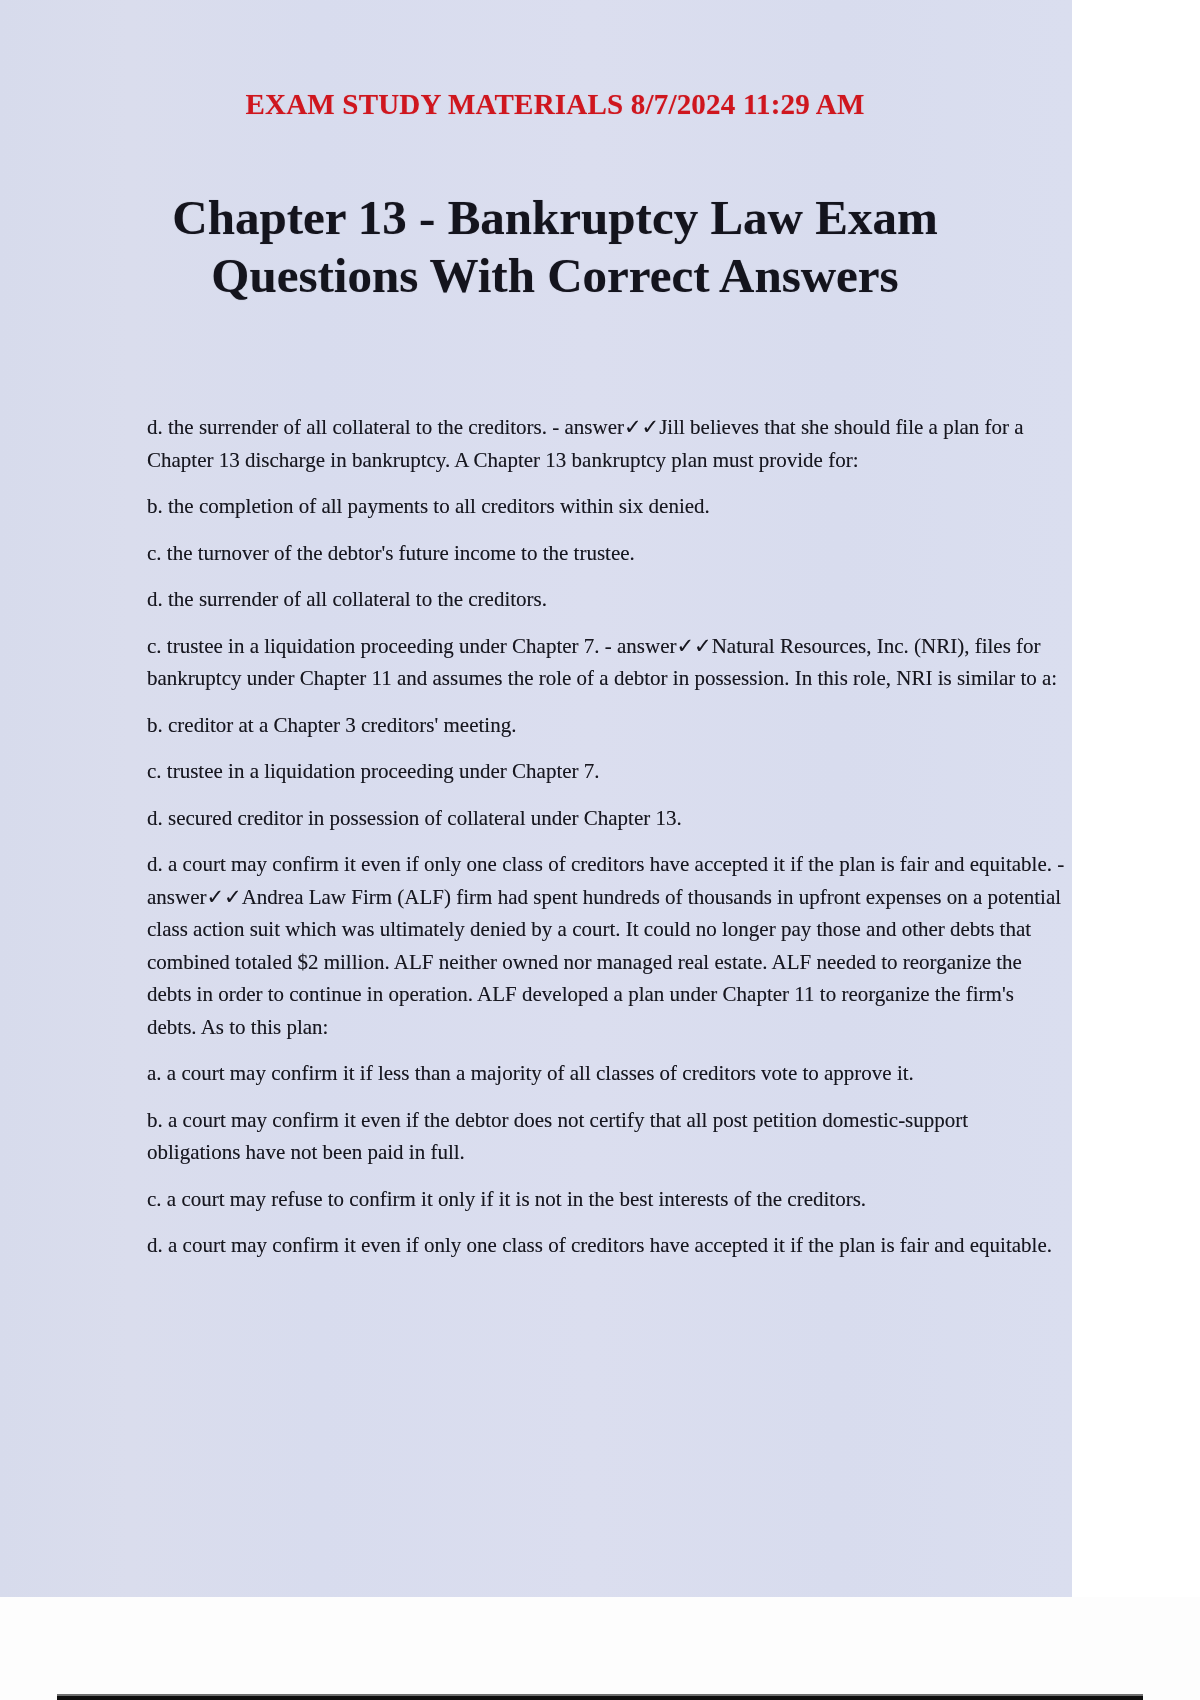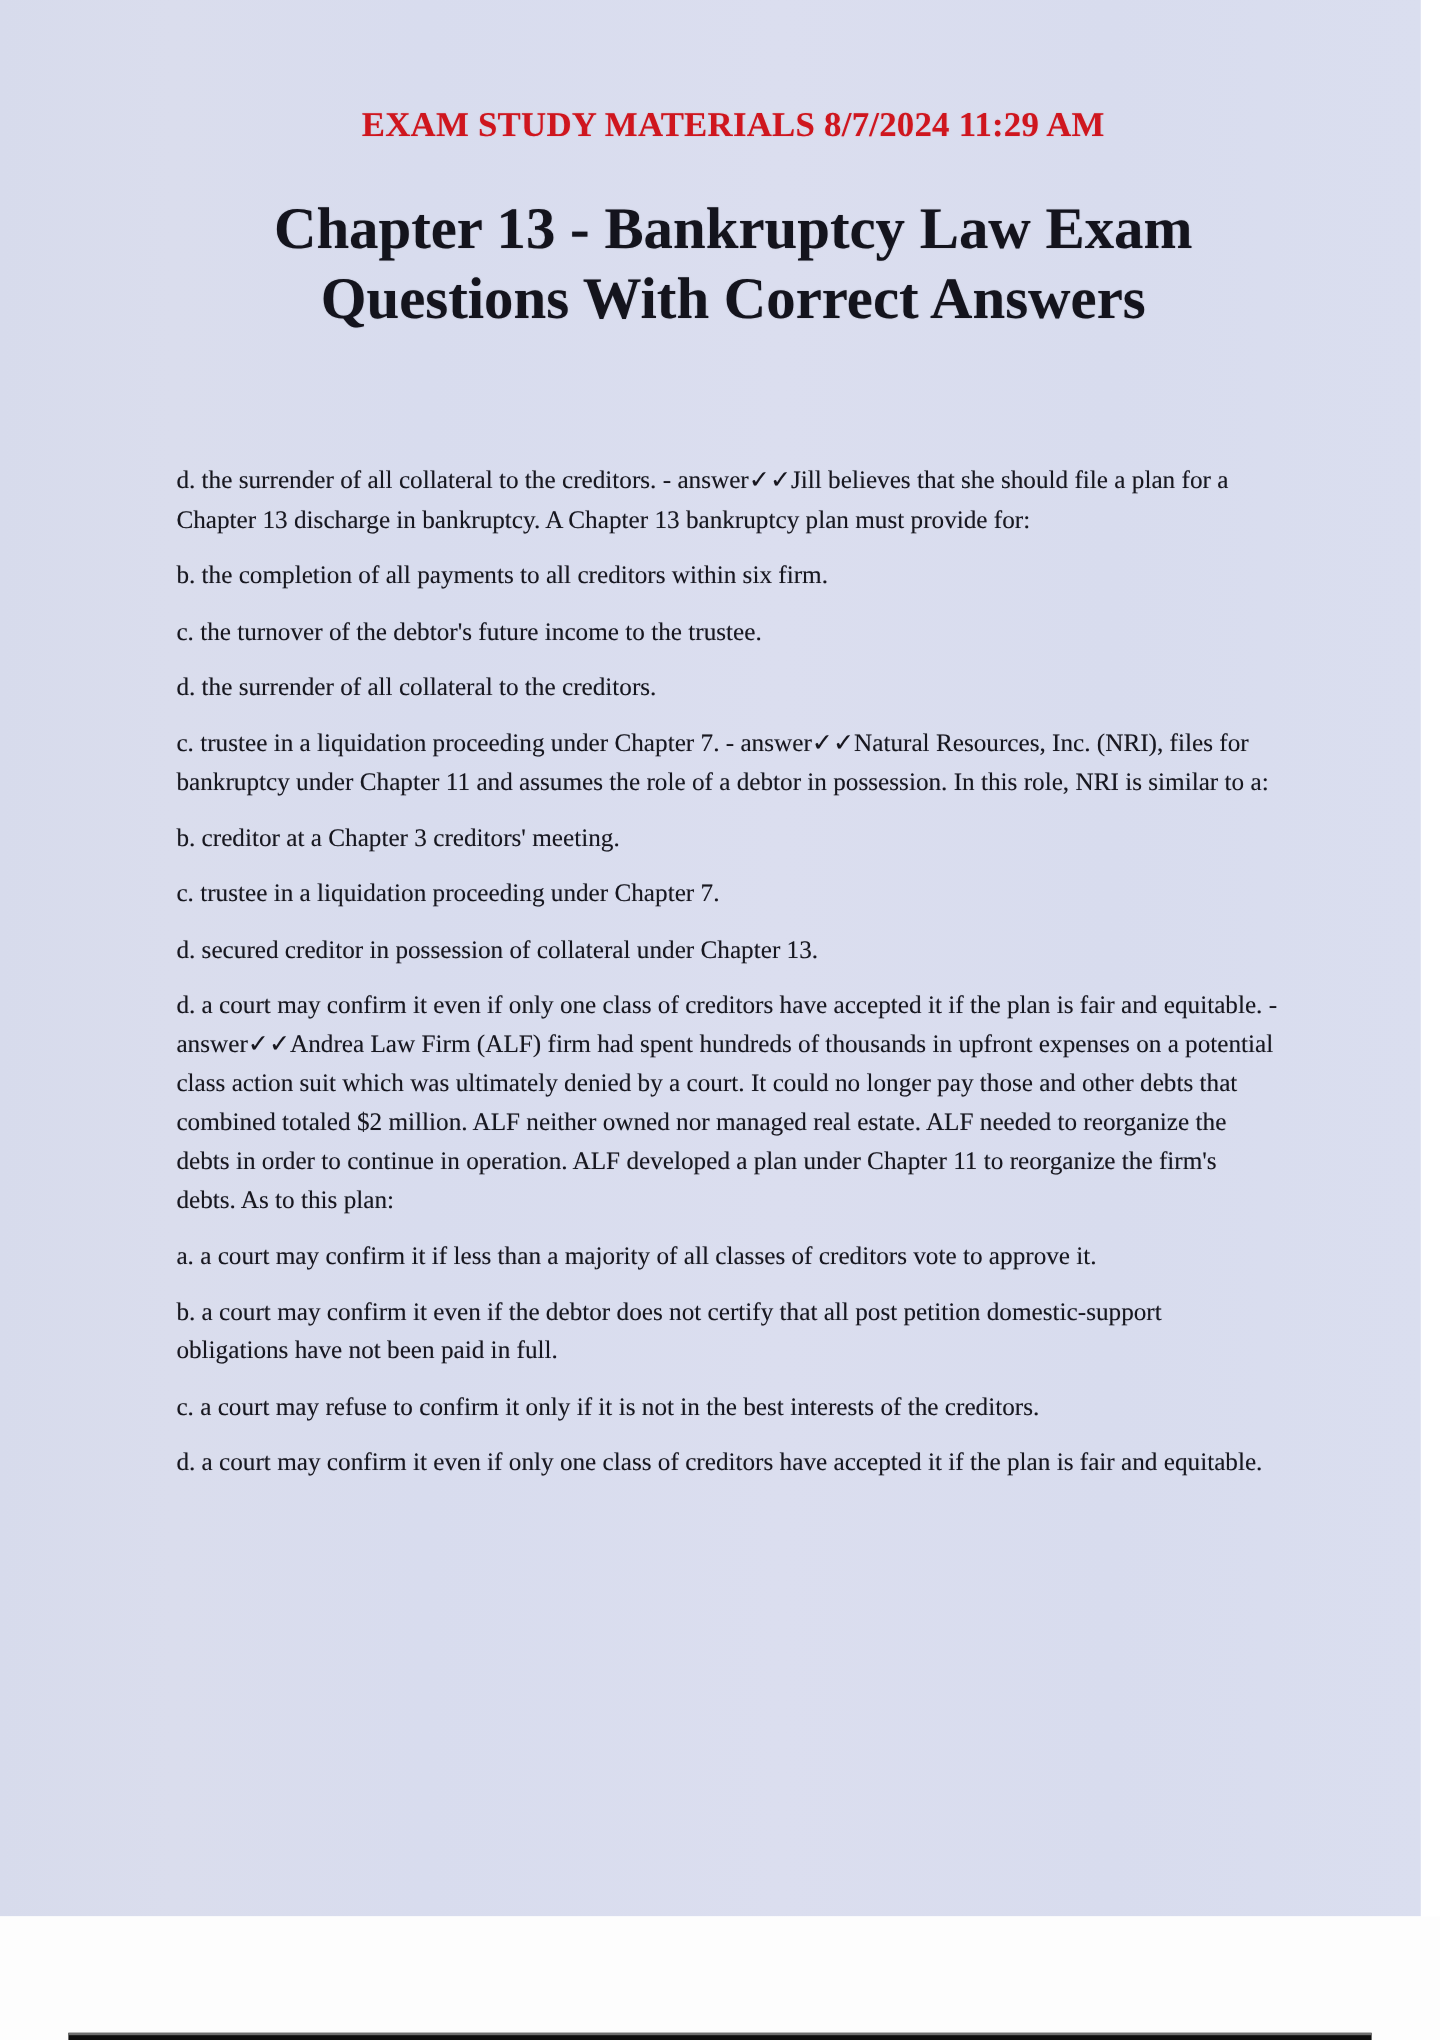--- a/index.html
+++ b/index.html
@@ -8,37 +8,37 @@
   }
   body {
     width: 1200px;
     height: 1700px;
     position: relative;
     font-family: "Liberation Serif", "DejaVu Serif", serif;
     background: #ffffff;
     overflow: hidden;
   }
   .page {
-    width: 1184px;
+    width: 1072px;
     height: 1597px;
     background: linear-gradient(90deg, #d7dbec 0%, #dadded 12%, #d8dcee 30%, #dbdeef 55%, #d8dcee 78%, #dadeef 100%);
     overflow: hidden;
     position: relative;
   }
   .doc-header {
     margin-top: 88px;
     text-align: center;
     padding-left: 38px;
     font-size: 29px;
     font-weight: bold;
     letter-spacing: 0.2px;
     text-shadow: 0 0 1px rgba(200,20,30,0.35);
   }
   .doc-title {
-    margin-top: 41px;
+    margin-top: 68px;
     text-align: center;
     padding-left: 38px;
     font-size: 49px;
     line-height: 58px;
     font-weight: bold;
     color: #14141d;
     text-shadow: 0 0 1px rgba(16,16,28,0.35);
   }
   .doc-body {
     margin: 106px 15px 0 147px;
@@ -74,21 +74,21 @@
 <div class="page">
   <div class="doc-header" id="doc-header" style="color: rgb(207, 22, 30);">EXAM STUDY MATERIALS 8/7/2024 11:29 AM</div>
 
   <div class="doc-title">
     <div>Chapter 13 - Bankruptcy Law Exam</div>
     <div>Questions With Correct Answers</div>
   </div>
 
   <div class="doc-body">
       <p class="para">d. the surrender of all collateral to the creditors. - answer✓✓Jill believes that she should file a plan for a Chapter 13 discharge in bankruptcy. A Chapter 13 bankruptcy plan must provide for:</p>
-      <p class="para">b. the completion of all payments to all creditors within six firm.</p>
+      <p class="para">b. the completion of all payments to all creditors within six denied.</p>
       <p class="para">c. the turnover of the debtor's future income to the trustee.</p>
       <p class="para">d. the surrender of all collateral to the creditors.</p>
       <p class="para">c. trustee in a liquidation proceeding under Chapter 7. - answer✓✓Natural Resources, Inc. (NRI), files for bankruptcy under Chapter 11 and assumes the role of a debtor in possession. In this role, NRI is similar to a:</p>
       <p class="para">b. creditor at a Chapter 3 creditors' meeting.</p>
       <p class="para">c. trustee in a liquidation proceeding under Chapter 7.</p>
       <p class="para">d. secured creditor in possession of collateral under Chapter 13.</p>
       <p class="para">d. a court may confirm it even if only one class of creditors have accepted it if the plan is fair and equitable. - answer✓✓Andrea Law Firm (ALF) firm had spent hundreds of thousands in upfront expenses on a potential class action suit which was ultimately denied by a court. It could no longer pay those and other debts that combined totaled $2 million. ALF neither owned nor managed real estate. ALF needed to reorganize the debts in order to continue in operation. ALF developed a plan under Chapter 11 to reorganize the firm's debts. As to this plan:</p>
       <p class="para">a. a court may confirm it if less than a majority of all classes of creditors vote to approve it.</p>
       <p class="para">b. a court may confirm it even if the debtor does not certify that all post petition domestic-support obligations have not been paid in full.</p>
       <p class="para">c. a court may refuse to confirm it only if it is not in the best interests of the creditors.</p>

